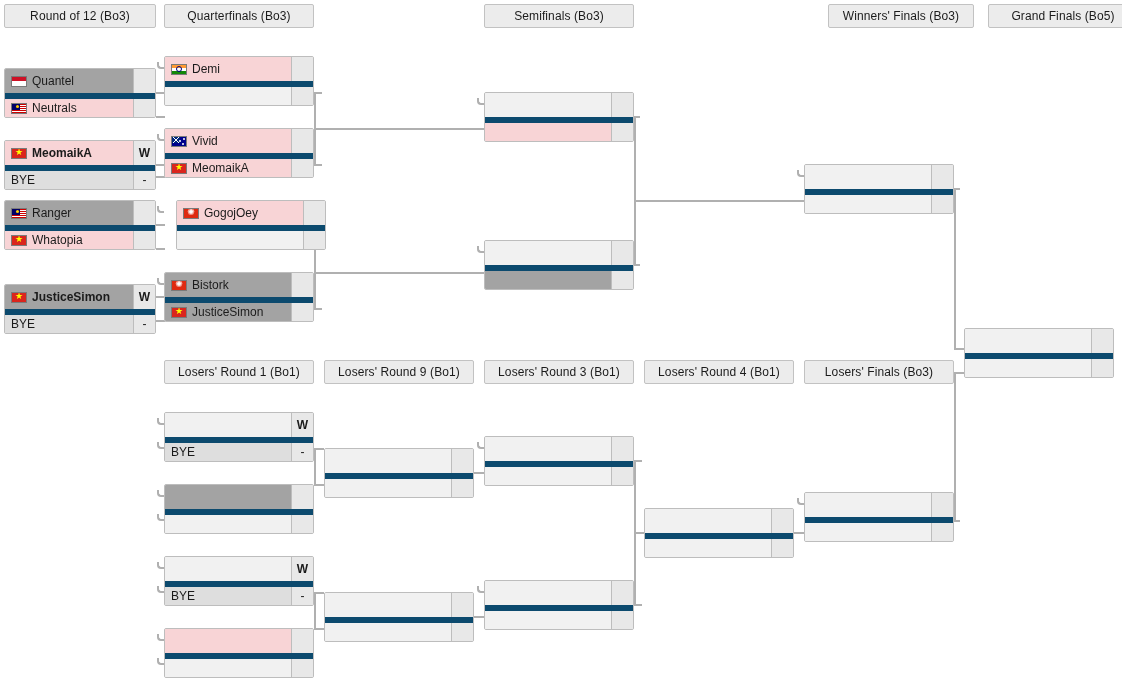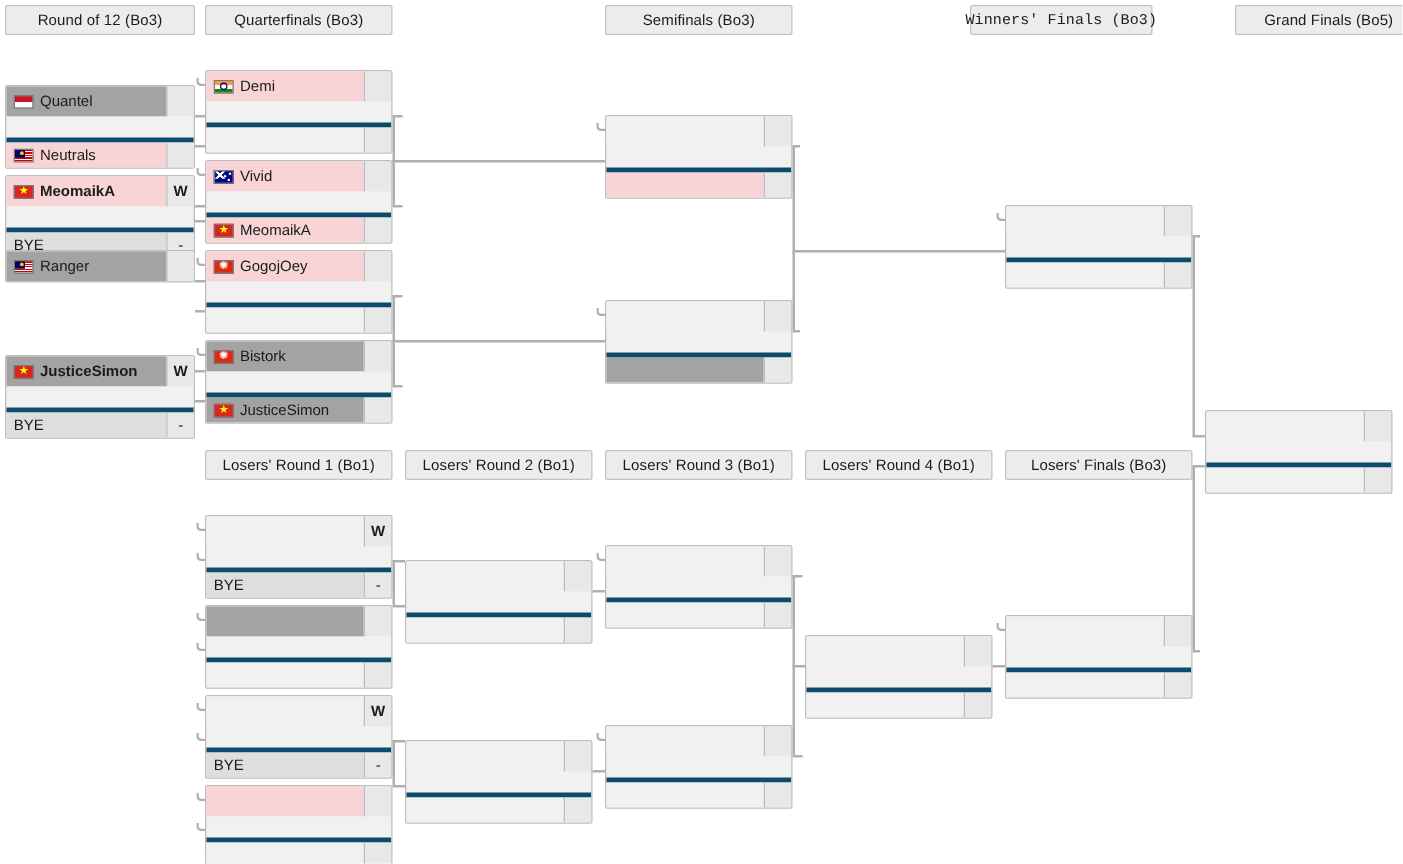--- a/index.html
+++ b/index.html
@@ -40,21 +40,21 @@
     border-radius: 2px;
     overflow: hidden;
   }
   .row {
     display: flex;
     height: 24px;
     width: 100%;
     align-items: stretch;
     justify-content: center;
   }
-  .row + .row { border-top: 4px solid #0c4a6e; margin-top: 17px; }
+  .row + .row { border-top: 6px solid #0c4a6e; }
 
   .team {
     flex: 1 1 auto;
     display: flex;
     align-items: center;
     padding-left: 6px;
     font-size: 12px;
     color: #1b1b1b;
     background: #f1f1f1;
     min-width: 0;
@@ -162,24 +162,24 @@
   }
 </style>
 </head>
 <body>
 
 <div id="bracket">
   <div id="headers-layer">
       <div class="round-header" style="left: 4px; top: 4px; width: 152px; text-align: center;">Round of 12 (Bo3)</div>
       <div class="round-header" style="left: 164px; top: 4px; width: 150px;">Quarterfinals (Bo3)</div>
       <div class="round-header" style="left: 484px; top: 4px; width: 150px;">Semifinals (Bo3)</div>
-      <div class="round-header" style="left: 776px; top: 4px; width: 146px; font-family: Liberation Mono, monospace;">Winners' Finals (Bo3)</div>
+      <div class="round-header" style="left: 828px; top: 4px; width: 146px;">Winners' Finals (Bo3)</div>
       <div class="round-header" style="left: 964px; top: 4px; width: 150px; margin-left: 24px;">Grand Finals (Bo5)</div>
       <div class="round-header" style="left: 164px; top: 360px; width: 150px;">Losers' Round 1 (Bo1)</div>
-      <div class="round-header" style="left: 324px; top: 360px; width: 150px;">Losers' Round 2 (Bo1)</div>
+      <div class="round-header" style="left: 324px; top: 360px; width: 150px;">Losers' Round 9 (Bo1)</div>
       <div class="round-header" style="left: 484px; top: 360px; width: 150px;">Losers' Round 3 (Bo1)</div>
       <div class="round-header" style="left: 644px; top: 360px; width: 150px;">Losers' Round 4 (Bo1)</div>
       <div class="round-header" style="left: 804px; top: 360px; width: 150px;">Losers' Finals (Bo3)</div>
     </div>
   <div id="lines-layer">
       <div class="stub" style="left: 157px; top: 62px;"></div>
       <div class="stub" style="left: 157px; top: 134px;"></div>
       <div class="stub" style="left: 157px; top: 206px;"></div>
       <div class="stub" style="left: 157px; top: 278px;"></div>
       <div class="line h" style="left: 156px; top: 92px; width: 9px;"></div>
@@ -273,20 +273,27 @@
         </div>
       </div>
       <div class="match" style="left: 4px; top: 200px; width: 152px;">
         <div class="row">
           <div class="team win">
             <span class="flag my"></span>
             <span>Ranger</span>
           </div>
           <div class="score"></div>
         </div>
+        <div class="row">
+          <div class="team lose">
+            <span class="flag vn"></span>
+            <span>Whatopia</span>
+          </div>
+          <div class="score"></div>
+        </div>
       </div>
       <div class="match" style="left: 4px; top: 284px; width: 152px;">
         <div class="row">
           <div class="team win bold">
             <span class="flag vn"></span>
             <span>JusticeSimon</span>
           </div>
           <div class="score">W</div>
         </div>
         <div class="row">
@@ -320,21 +327,21 @@
           <div class="score"></div>
         </div>
         <div class="row">
           <div class="team lose">
             <span class="flag vn"></span>
             <span>MeomaikA</span>
           </div>
           <div class="score"></div>
         </div>
       </div>
-      <div class="match" style="left: 164px; top: 200px; width: 150px;">
+      <div class="match" style="left: 176px; top: 200px; width: 150px;">
         <div class="row">
           <div class="team lose">
             <span class="flag hk"></span>
             <span>GogojOey</span>
           </div>
           <div class="score"></div>
         </div>
         <div class="row">
           <div class="team empty">
             <span></span>

